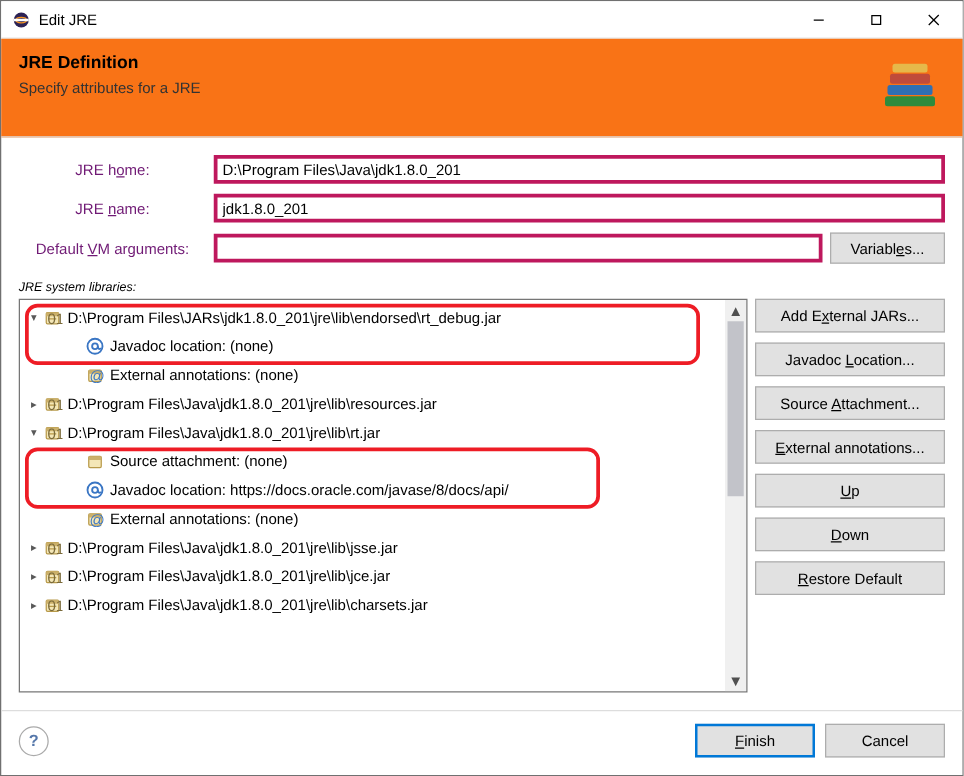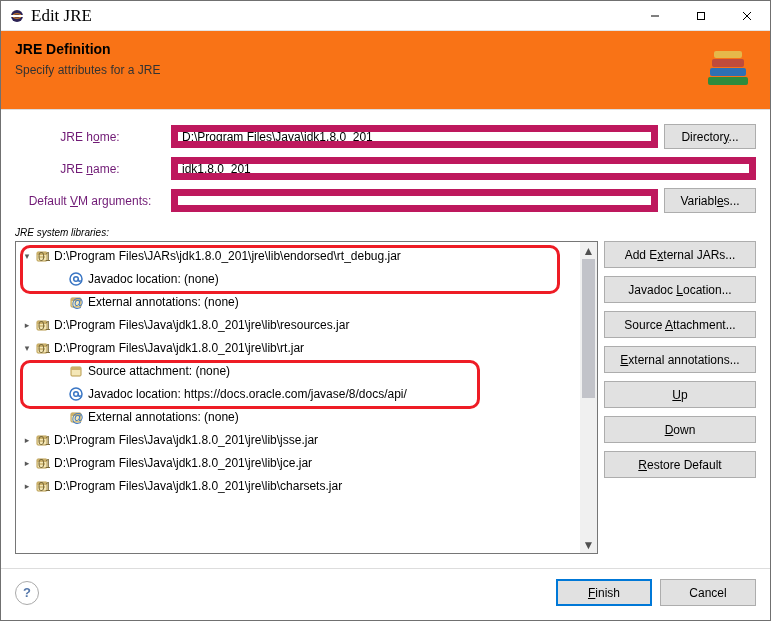--- a/index.html
+++ b/index.html
@@ -1,31 +1,31 @@
 <!DOCTYPE html>
 <html><head>
 <meta charset="utf-8">
 <style>
   * { box-sizing: border-box; font-family: "Segoe UI", Tahoma, sans-serif; font-size: 12px; }
   body { margin: 0; background: #f5f5f5; }
   .window { width: 771px; height: 621px; background: #fff; border: 1px solid #707070; display: flex; flex-direction: column; position: relative; }
   .titlebar { height: 30px; display: flex; align-items: center; padding: 0 0 0 8px; background: #fff; border-bottom: 1px solid #e4e4e4; }
   .titlebar .icon-slot { width: 16px; height: 16px; margin-right: 6px; display: flex; align-items: center; justify-content: center; }
-  .titlebar .title { flex: 1; font-size: 17px; color: #000; font-family: Liberation Serif, serif; }
+  .titlebar .title { flex: 1; font-size: 12px; color: #000; }
   .titlebar .winbtns { display: flex; }
   .titlebar .winbtn { width: 46px; height: 30px; display: flex; align-items: center; justify-content: center; color: #222; }
   .header { padding: 10px 14px 12px 14px; display: flex; align-items: flex-start; gap: 12px; border-bottom: 1px solid #ddd; background: #f97316; }
   .header-text { flex: 1; }
   .header-text h1 { font-size: 14px; font-weight: bold; margin: 0 0 6px 0; color: #000; }
   .header-text p { font-size: 12px; margin: 0; color: #333; }
   .header-img { width: 56px; height: 56px; display: flex; align-items: center; justify-content: center; }
   .content { flex: 1; padding: 14px 14px 0 14px; display: flex; flex-direction: column; overflow: hidden; }
   .form-row { display: flex; align-items: center; margin-bottom: 8px; gap: 6px; }
   .form-row label { width: 150px; font-size: 12px; color: #701a75; text-align: center; }
-  .form-row input[type=text] { flex: 1; height: 23px; padding: 2px 4px; border: 7px solid #be185d; font-size: 12px; background: #fff; }
+  .form-row input[type=text] { flex: 1; height: 23px; padding: 2px 4px; border: 3px solid #be185d; font-size: 12px; background: #fff; }
   .form-row .btn { width: 92px; height: 25px; }
   .btn { background: #e1e1e1; border: 1px solid #adadad; font-size: 12px; color: #000; cursor: default; display: inline-flex; align-items: center; justify-content: center; padding: 0 8px; }
   .syslib-label { font-size: 10px; margin: 6px 0 3px 0; font-style: italic; }
   .tree-panel { display: flex; gap: 6px; flex: 1; min-height: 0; margin-bottom: 14px; }
   .tree-container { flex: 1; border: 1px solid #767676; position: relative; overflow: hidden; background: #fff; }
   .tree-scroll { position: absolute; inset: 0 17px 0 0; overflow: hidden; padding: 2px 2px; }
   .scrollbar { position: absolute; right: 0; top: 0; width: 17px; height: 100%; background: #f0f0f0; display: flex; flex-direction: column; }
   .scrollbar .arrow { height: 17px; display:flex; align-items:center; justify-content:center; color:#505050; }
   .scrollbar .track { flex:1; position: relative; }
   .scrollbar .thumb { position:absolute; left:2px; right:2px; top:0; height:50%; background:#c2c3c9; }
@@ -91,23 +91,20 @@
         <rect x="14" y="10" width="28" height="7" rx="2" fill="#e6b84a"></rect>
       </svg>
     </div>
   </div>
 
   <div class="content">
 
     <div class="form-row">
       <label><span>JRE h<span class="u">o</span>me:</span></label>
       <input type="text" value="D:\Program Files\Java\jdk1.8.0_201" style="">
-      <button class="btn">
-          <span>Director<span class="u">y</span>...</span>
-        </button>
     </div>
 
     <div class="form-row">
       <label><span>JRE <span class="u">n</span>ame:</span></label>
       <input type="text" value="jdk1.8.0_201" style="">
     </div>
 
     <div class="form-row">
       <label style="width:150px"><span>Default <span class="u">V</span>M arguments:</span></label>
       <input type="text" value="" style="">

